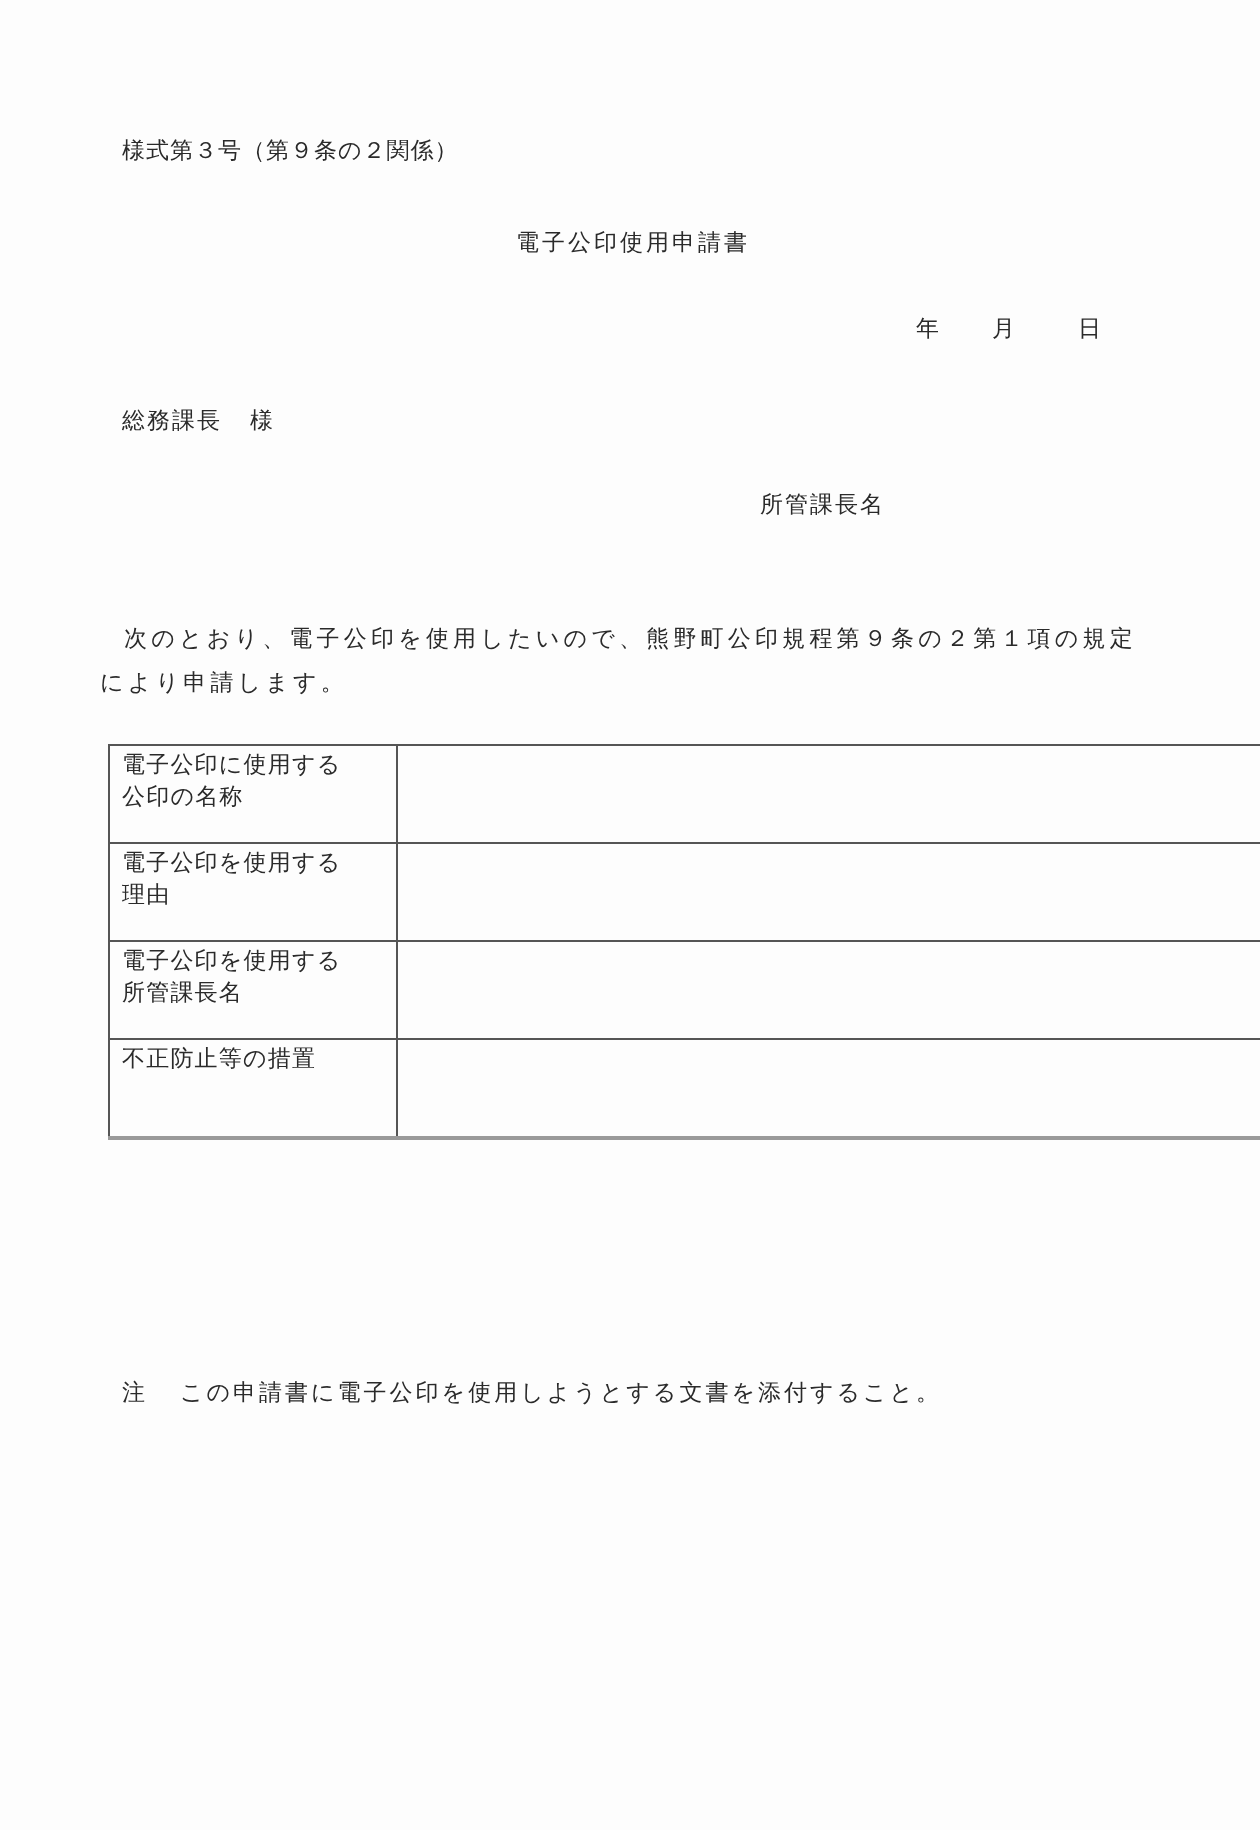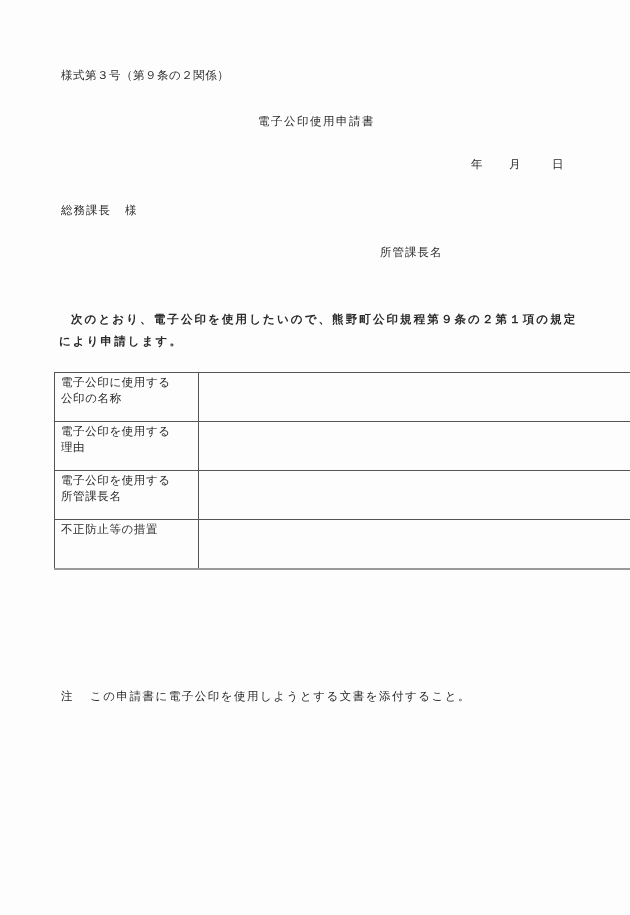--- a/index.html
+++ b/index.html
@@ -12,37 +12,36 @@
       height: 915px;
       position: relative;
       overflow: hidden;
       font-family: "DejaVu Serif", "Liberation Serif", serif;
       color: #2a2a2a;
       font-size: 11.5px;
     }
     .abs { position: absolute; white-space: nowrap; }
     .form-no { left: 61px; top: 68px; letter-spacing: 0.5px; }
     .title { left: 258px; top: 114px; letter-spacing: 1.5px; }
-    .date { left: 471px; top: 157px; word-spacing: 0; }
+    .date { left: 458px; top: 157px; word-spacing: 0; }
     .date span { display: inline-block; }
     .date .y { width: 38px; }
     .date .m { width: 43px; }
     .addressee { left: 61px; top: 203px; letter-spacing: 1px; }
     .addressee .sama { margin-left: 14px; }
     .applicant { left: 380px; top: 245px; letter-spacing: 1px; }
     .body-text {
       position: absolute;
-      left: 59px;
+      left: 50px;
       top: 308px;
       width: 520px;
       line-height: 22px;
       letter-spacing: 2.1px;
       white-space: normal;
       text-indent: 12px;
-      font-weight: bold;
     }
     table.form-table {
       position: absolute;
       left: 54px;
       top: 372px;
       width: 616px;
       border-collapse: collapse;
       table-layout: fixed;
     }
     table.form-table td {

